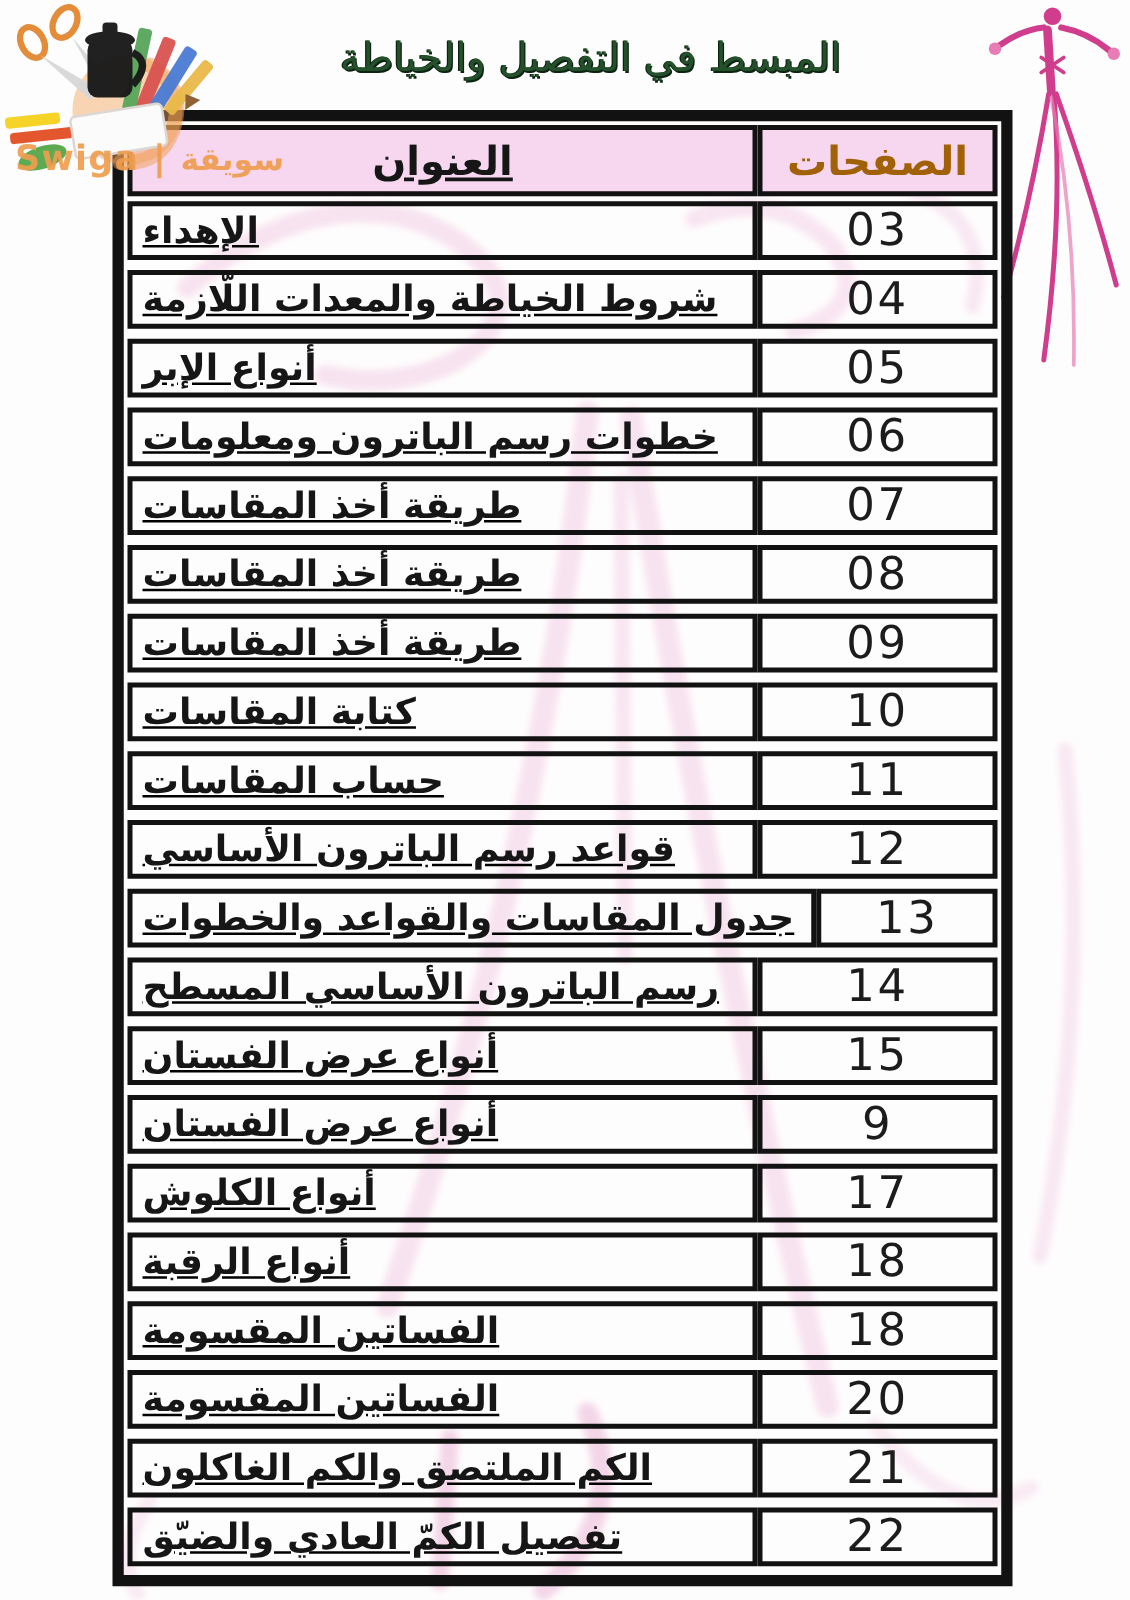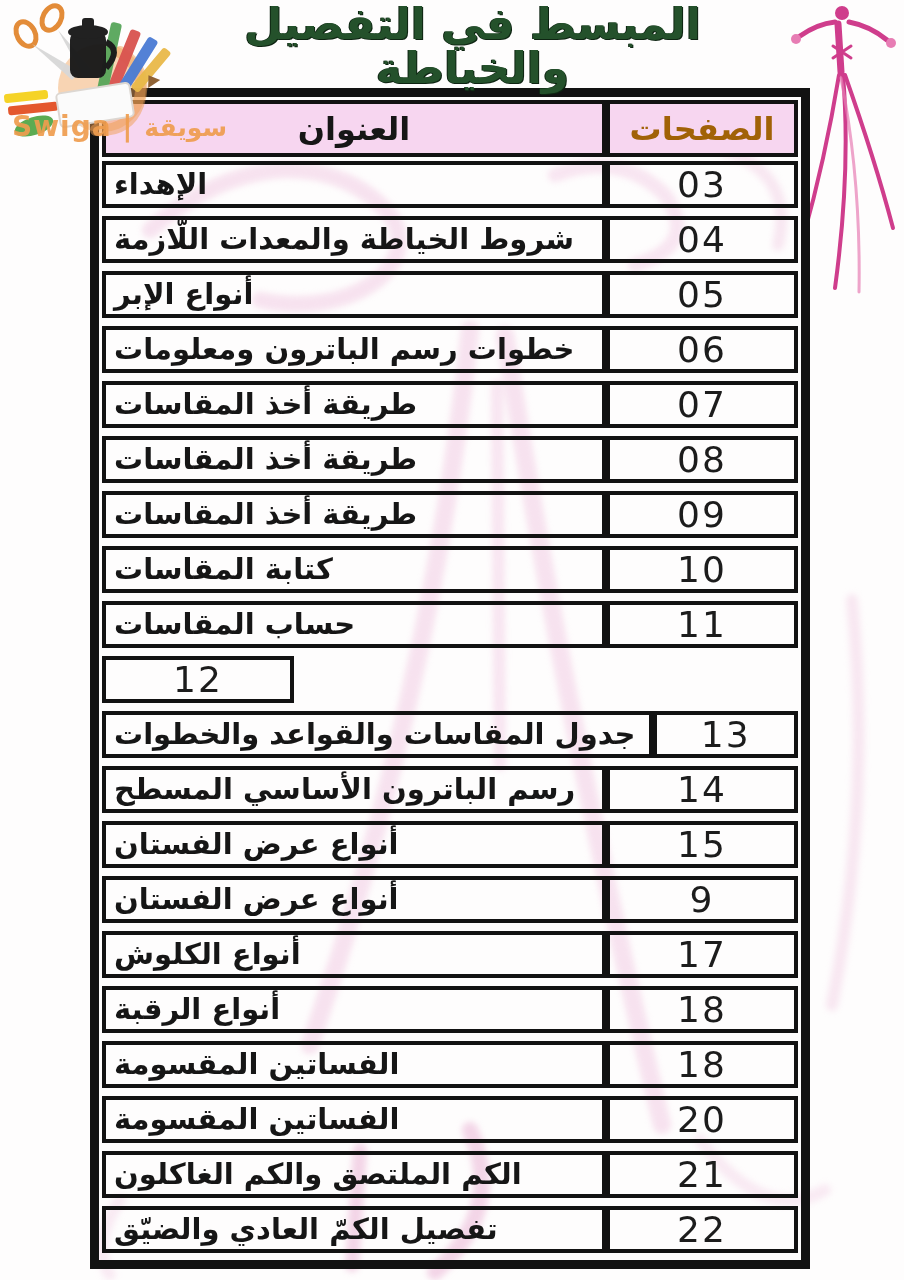--- a/index.html
+++ b/index.html
@@ -12,21 +12,21 @@
   .page{position:relative;width:904px;height:1280px;overflow:hidden;}
 
   
   .watermark-svg{position:absolute;left:0;top:0;z-index:0;filter:blur(3px);}
 
   
   .book-title{
     position:absolute;left:185px;top:4px;width:575px;height:84px;
     display:flex;align-items:center;justify-content:center;text-align:center;
     direction:rtl;
-    font-size:44px;font-weight:bold;color:#24512b;
+    font-size:32px;font-weight:normal;color:#24512b;
     text-shadow:1px 1px 0 #0e2412, -1px 0 0 #0e2412;
     line-height:1.0;
     z-index:3;
   }
 
   
   .logo-wrap{position:absolute;left:0;top:0;width:190px;height:160px;z-index:5;}
   .brand-text{
     position:absolute;left:12px;top:110px;width:190px;
     font-size:28px;font-weight:bold;color:#ef9d4f;opacity:.92;
@@ -39,21 +39,21 @@
 
   
   .toc-table{
     position:absolute;left:90px;top:88px;width:720px;
     border:9px solid #121212;background:transparent;
     box-sizing:border-box;padding:3px;z-index:2;
   }
   .trow{display:flex;margin-bottom:4px;}
   .trow:last-child{margin-bottom:0;}
   .cell{box-sizing:border-box;border:4px solid #121212;display:flex;align-items:center;}
-  .title-cell{flex:1;justify-content:flex-end;direction:rtl;padding:0 14px 0 8px;background:transparent;}
+  .title-cell{flex:1;justify-content:flex-end;direction:rtl;padding:0 14px 0 8px;background:transparent;text-decoration:underline;}
   .page-cell{width:192px;justify-content:center;background:transparent;}
   .header-row .cell{background:#f7d6f0;height:57px;justify-content:center;}
   .header-row .title-cell{font-size:32px;font-weight:bold;color:#161616;padding:0;}
   .header-row .page-cell{font-size:32px;font-weight:bold;color:#a16207;}
   .body-row{height:51px;}
   .body-row .cell{height:47px;}
   .body-row .title-cell span{
     font-size:29px;font-weight:bold;color:#161616;line-height:1.05;white-space:nowrap;
   }
   .body-row .page-cell span{
@@ -228,20 +228,23 @@
   <div class="trow body-row">
     <div class="cell title-cell">
       <span>حساب المقاسات</span>
     </div>
     <div class="cell page-cell">
       <span>11</span>
     </div>
   </div>
 
   <div class="trow body-row">
+    <div class="cell title-cell">
+      <span>قواعد رسم الباترون الأساسي</span>
+    </div>
     <div class="cell page-cell">
       <span>12</span>
     </div>
   </div>
 
   <div class="trow body-row">
     <div class="cell title-cell">
       <span>جدول المقاسات والقواعد والخطوات</span>
     </div>
     <div class="cell page-cell">

